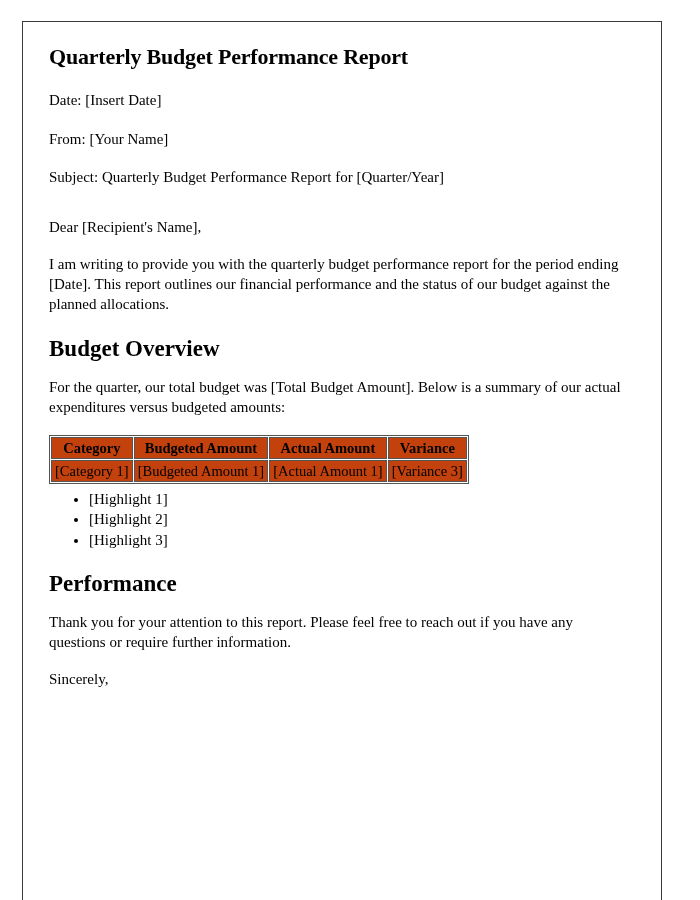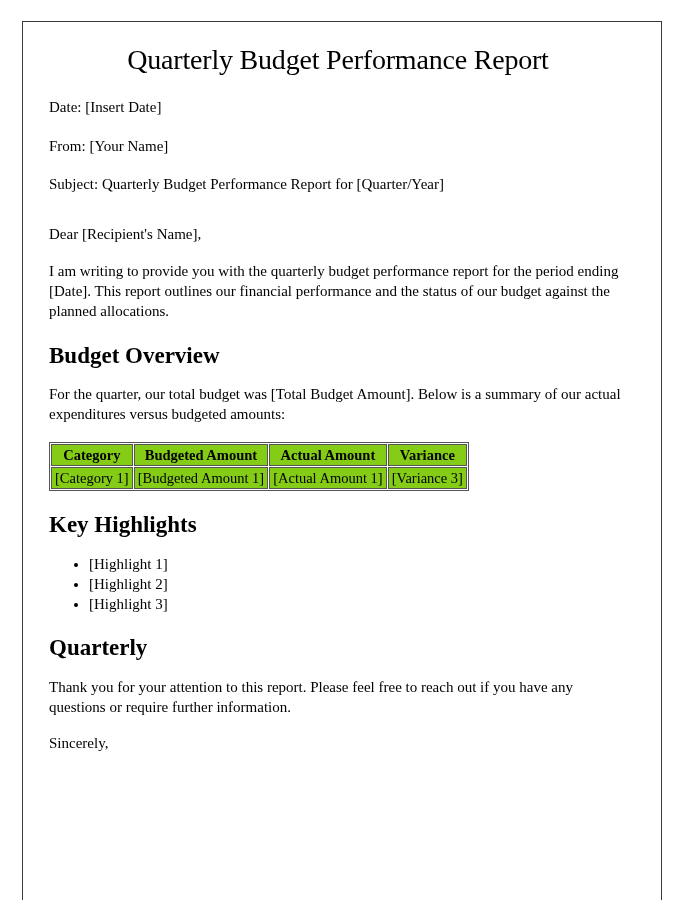--- a/index.html
+++ b/index.html
@@ -27,26 +27,25 @@
   }
 
   .page-content {
     position: absolute;
     left: 26px;
     top: 22px;
     width: 578px;
   }
 
   .doc-title {
-    font-size: 28px;
-    font-weight: normal;
+    font-size: 22px;
+    font-weight: bold;
     line-height: 1.15;
     margin: 0 0 22px 0;
     letter-spacing: -0.2px;
-    text-align: center;
   }
 
   .meta-line {
     font-size: 15px;
     line-height: 1.3;
     margin: 0 0 19px 0;
   }
 
   .meta-block {
     margin-bottom: 30px;
@@ -78,21 +77,21 @@
     border: 1px solid #555555;
     font-size: 14.5px;
     margin: 0 0 6px 0;
     background: #ffffff;
   }
   table.budget-table td,
   table.budget-table th {
     border: 1px solid #555555;
     padding: 1px 3px;
     line-height: 1.25;
-    background: #84cc16;
+    background: #c2410c;
   }
   table.budget-table th {
     font-weight: bold;
     text-align: center;
   }
   table.budget-table td {
     text-align: left;
     white-space: nowrap;
   }
 
@@ -141,29 +140,28 @@
       <tbody id="tbody-rows">
           <tr>
             <td>[Category 1]</td>
             <td>[Budgeted Amount 1]</td>
             <td>[Actual Amount 1]</td>
             <td>[Variance 3]</td>
           </tr>
         </tbody>
     </table>
 
-    <h2 class="section-heading">Key Highlights</h2>
 
     <ul class="highlights" id="highlights-list">
         <li>[Highlight 1]</li>
         <li>[Highlight 2]</li>
         <li>[Highlight 3]</li>
       </ul>
 
-    <h2 class="section-heading">Quarterly</h2>
+    <h2 class="section-heading">Performance</h2>
 
 
     <p class="body-par">Thank you for your attention to this report. Please feel free to reach out if you have any questions or require further information.</p>
 
     <p class="body-par">Sincerely,</p>
 
   </div>
 </div>
 
 </body></html>

